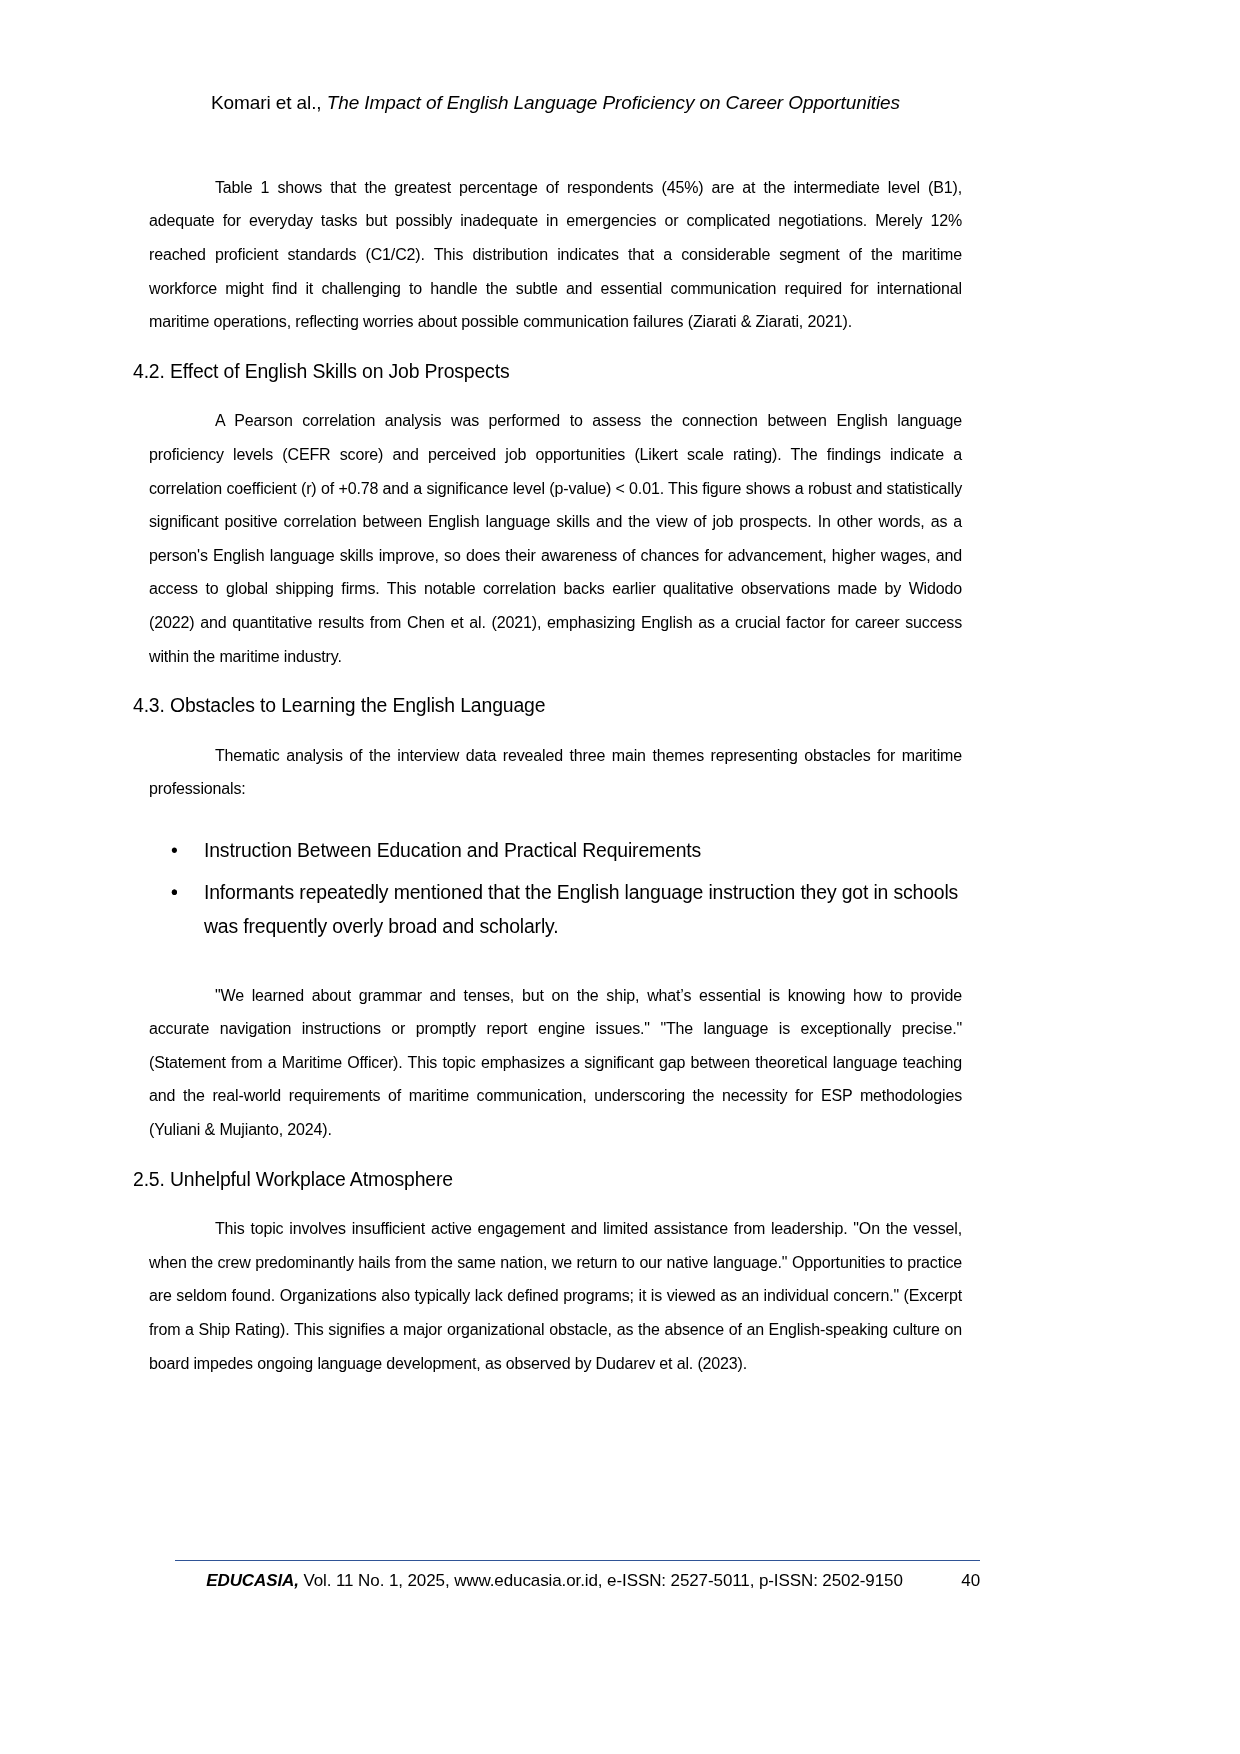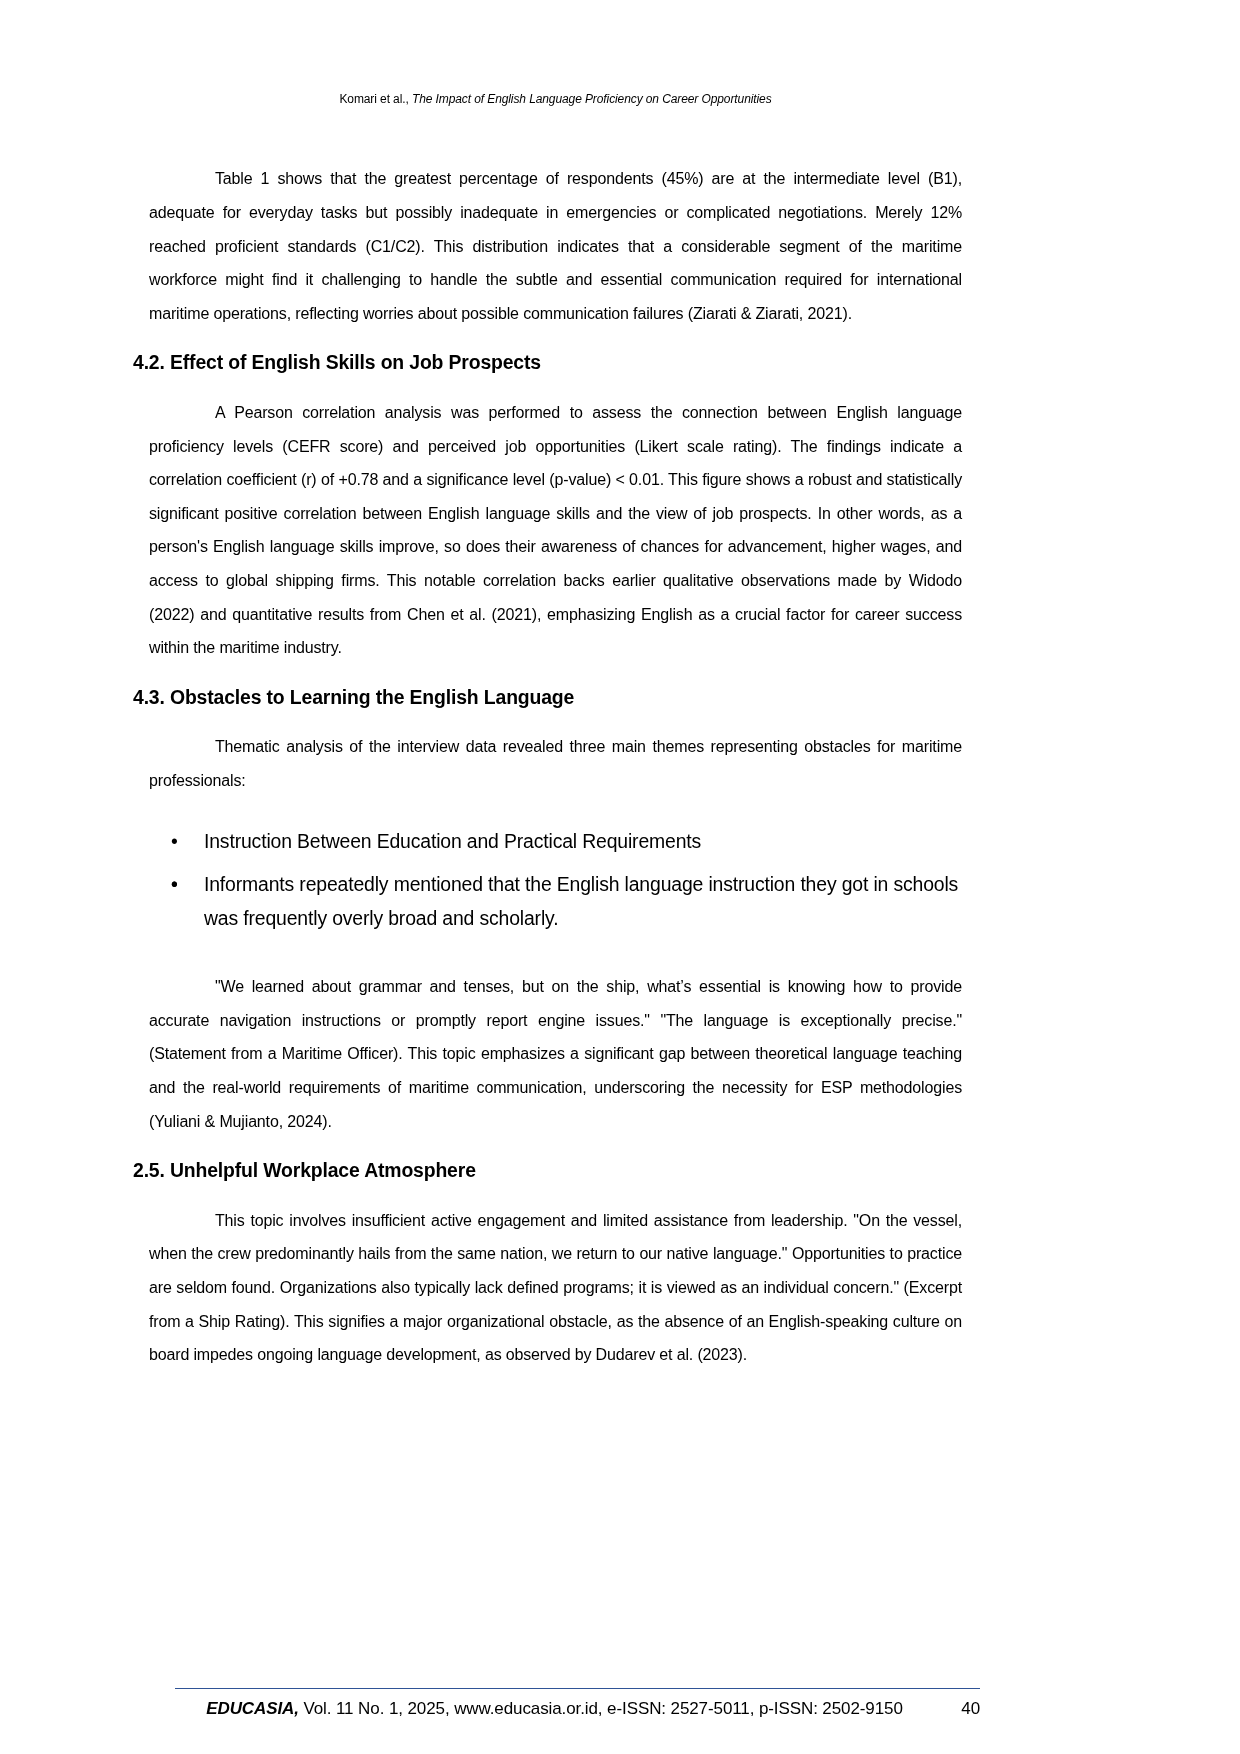--- a/index.html
+++ b/index.html
@@ -23,21 +23,21 @@
     position: absolute;
     left: 133px;
     top: 0;
     width: 845px;
   }
 
   
   .running-head {
     margin-top: 92px;
     text-align: center;
-    font-size: 12px;
+    font-size: 19px;
     letter-spacing: -0.1px;
     line-height: 1.2;
     white-space: nowrap;
   }
   .running-head .rh-authors { font-style: normal; }
   .running-head .rh-title { font-style: italic; }
 
   
   p.body-par {
     margin: 16px;
@@ -46,21 +46,21 @@
     text-align: justify;
     text-justify: inter-word;
     letter-spacing: -0.15px;
     hyphens: none;
   }
   p.indent { text-indent: 66px; }
 
   h3.sec-head {
     margin: 0;
     font-size: 19.4px;
-    font-weight: bold;
+    font-weight: normal;
     line-height: 33.6px;
     letter-spacing: -0.15px;
     text-align: left;
   }
 
   ul.bullets {
     margin: 0;
     padding: 0;
     list-style: none;
   }
@@ -78,21 +78,21 @@
     left: 38px;
     top: 0;
     font-size: 19.4px;
     line-height: 33.6px;
   }
 
   
   .footer {
     position: absolute;
     left: 175px;
-    top: 1688px;
+    top: 1560px;
     width: 805px;
   }
   .footer-rule {
     border-top: 1.6px solid #2f5496;
     width: 805px;
     margin: 0 0 10px 0;
   }
   .footer-line {
     display: flex;
     align-items: baseline;

